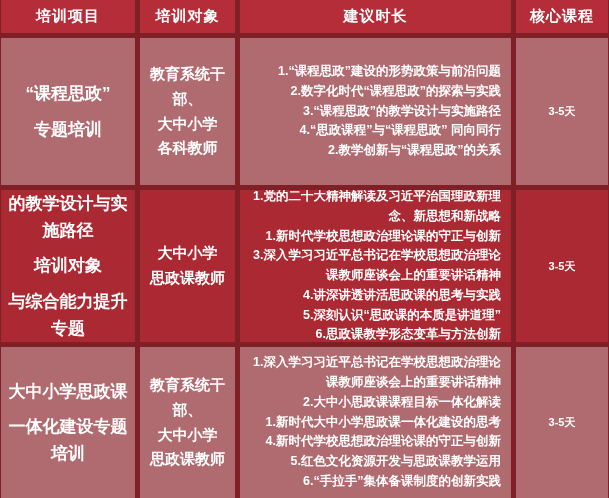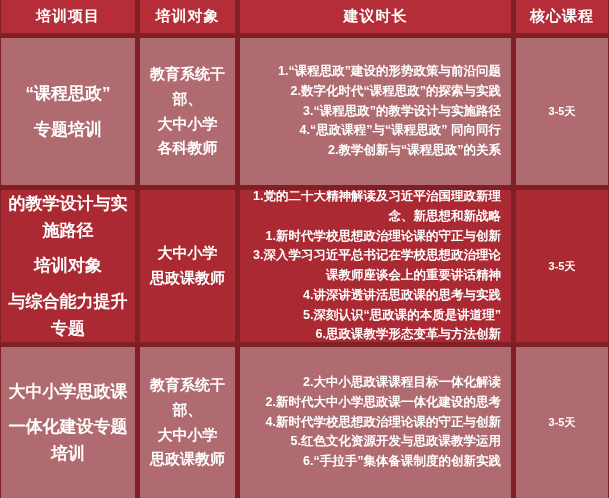--- a/index.html
+++ b/index.html
@@ -115,20 +115,21 @@
   <div class="cell cell-project cell-light">
       <div class="line">大中小学思政课</div>
       <div class="line">一体化建设专题培训</div>
     </div>
   <div class="cell cell-audience cell-light">
       <div class="line">教育系统干部、</div>
       <div class="line">大中小学</div>
       <div class="line">思政课教师</div>
     </div>
   <div class="cell cell-courses cell-light">
+      <div class="course-item">1.深入学习习近平总书记在学校思想政治理论课教师座谈会上的重要讲话精神</div>
       <div class="course-item">2.大中小思政课课程目标一体化解读</div>
-      <div class="course-item">2.新时代大中小学思政课一体化建设的思考</div>
+      <div class="course-item">1.新时代大中小学思政课一体化建设的思考</div>
       <div class="course-item">4.新时代学校思想政治理论课的守正与创新</div>
       <div class="course-item">5.红色文化资源开发与思政课教学运用</div>
       <div class="course-item">6.“手拉手”集体备课制度的创新实践</div>
     </div>
   <div class="cell cell-duration cell-light">3-5天</div>
 </div>
 
 </body></html>

